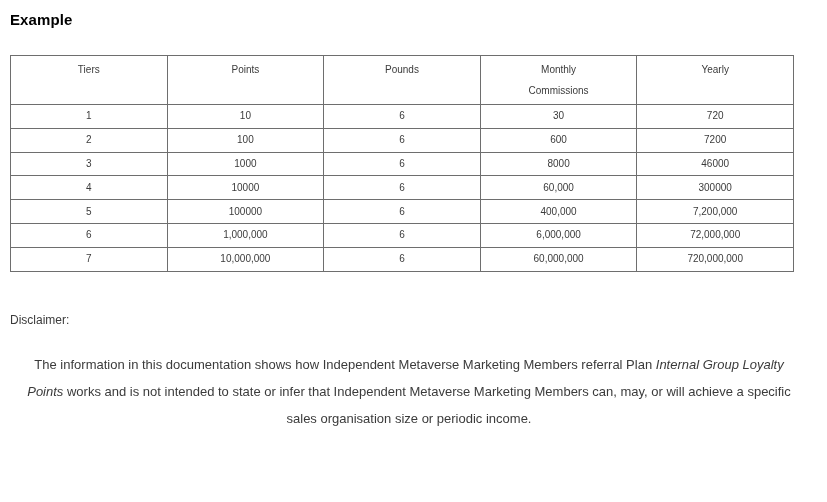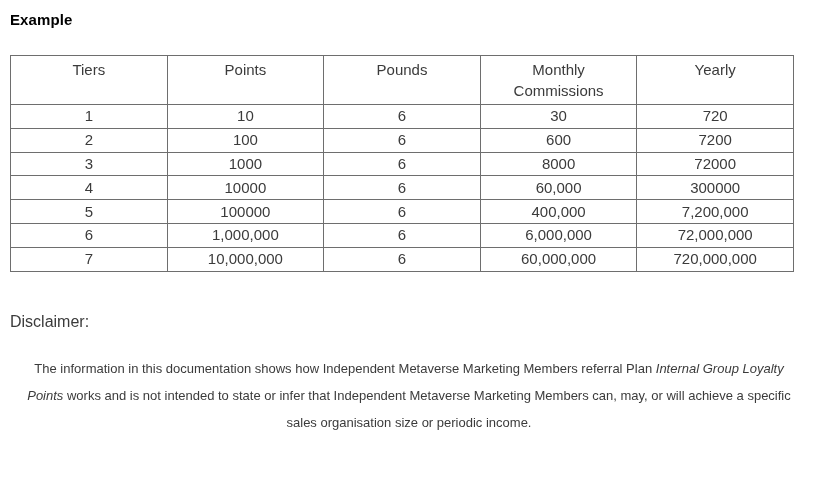--- a/index.html
+++ b/index.html
@@ -29,40 +29,40 @@
     margin-top: 27px;
     width: 784px;
     border-collapse: collapse;
     table-layout: fixed;
     border: 1.5px solid var(--color-border-outer, #4d4d4d);
   }
   table.example-table th,
   table.example-table td {
     border: 1px solid var(--color-border, #6e6e6e);
     font-weight: 400;
-    font-size: 15px;
+    font-size: 10px;
     text-align: center;
     padding: 0;
     color: var(--color-text, #3b3b3b);
   }
   table.example-table th {
     height: 45px;
     vertical-align: top;
     padding-top: 3px;
     white-space: pre-line;
     line-height: 21px;
   }
   table.example-table td {
     height: 22.8px;
     vertical-align: middle;
     line-height: 22px;
   }
   .disclaimer-label {
     margin: 41px 0 16px 0;
-    font-size: 16px;
+    font-size: 12px;
   }
   .disclaimer-paragraph {
     margin: 24px auto 0 auto;
     width: 788px;
     margin-left: 5px;
     text-align: center;
     font-size: 13px;
     line-height: 27px;
   }
   .disclaimer-paragraph em {
@@ -100,21 +100,21 @@
         <td>100</td>
         <td>6</td>
         <td>600</td>
         <td>7200</td>
       </tr>
       <tr>
         <td>3</td>
         <td>1000</td>
         <td>6</td>
         <td>8000</td>
-        <td>72000</td>
+        <td>46000</td>
       </tr>
       <tr>
         <td>4</td>
         <td>10000</td>
         <td>6</td>
         <td>60,000</td>
         <td>300000</td>
       </tr>
       <tr>
         <td>5</td>

